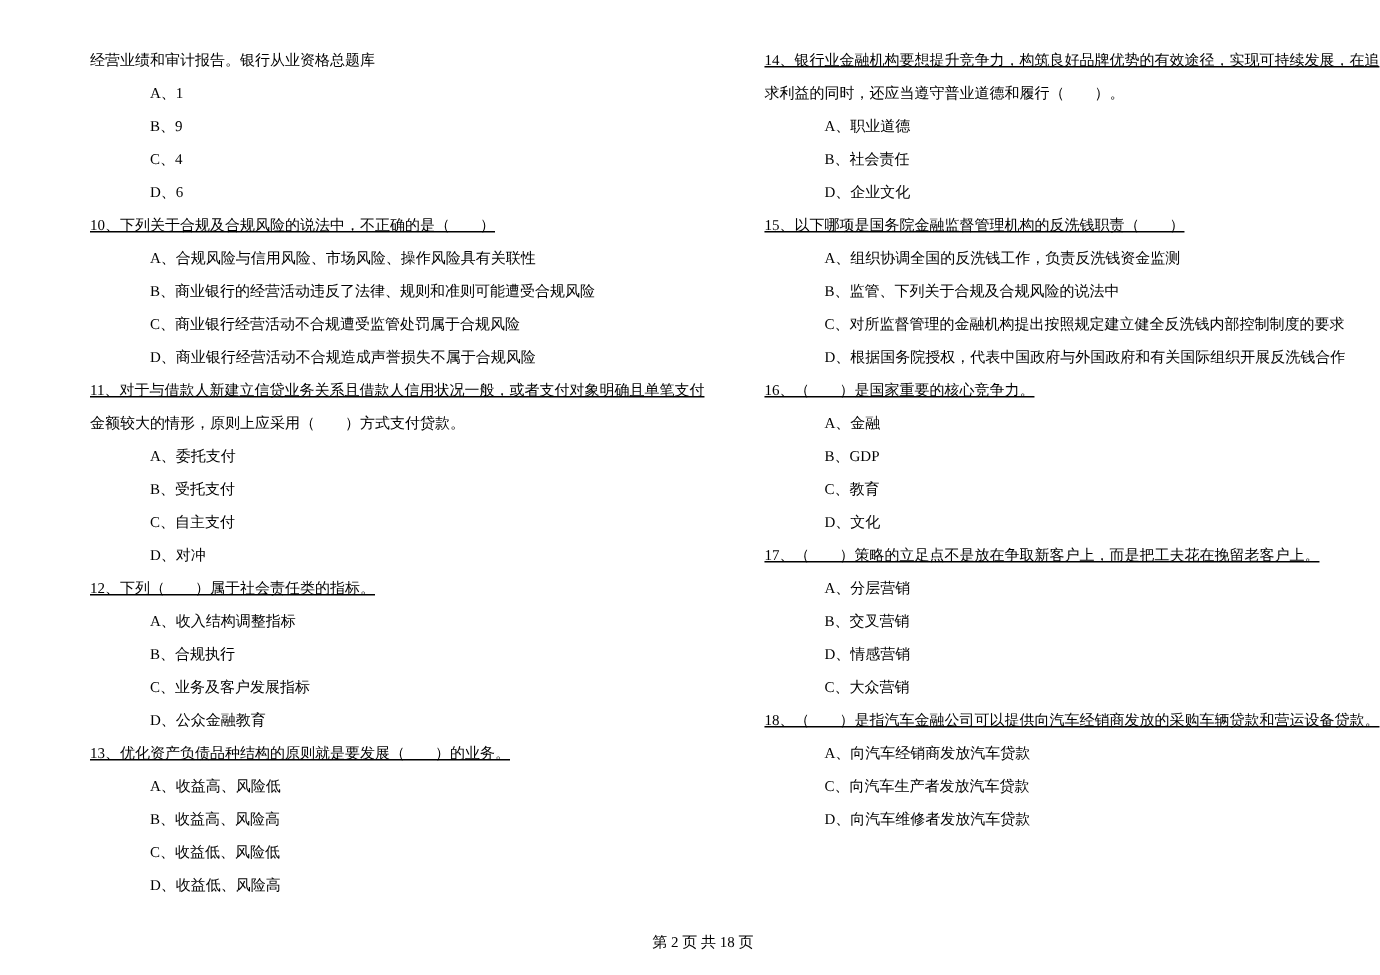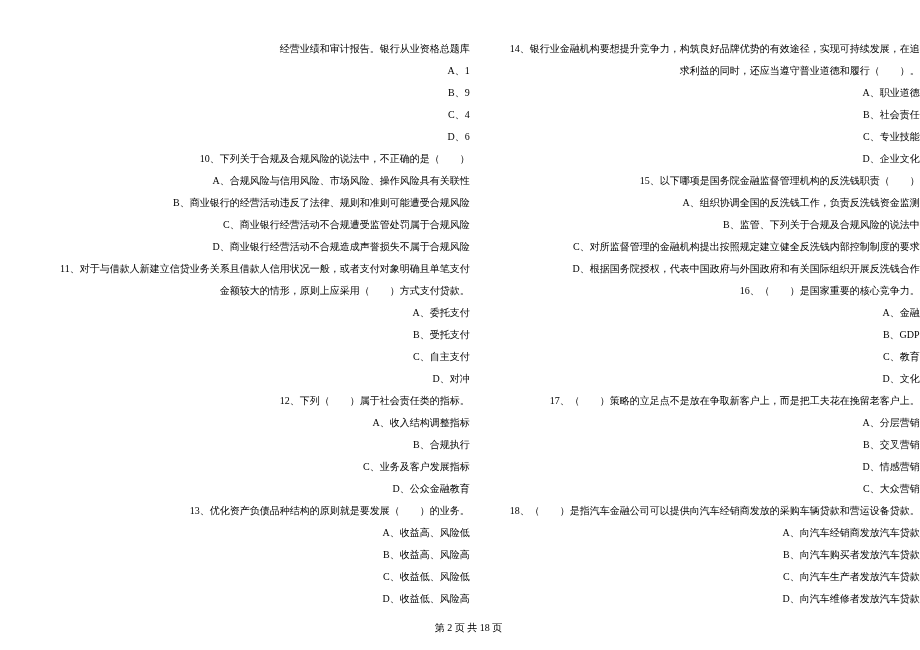--- a/index.html
+++ b/index.html
@@ -1,19 +1,18 @@
 <!DOCTYPE html>
 <html><head>
   <meta charset="utf-8">
   <style>
     * {
       margin: 0;
       padding: 0;
       box-sizing: border-box;
-      align-items: flex-end;
     }
     body {
       width: 920px;
       height: 650px;
       background: #ffffff;
       font-family: "SimSun", "宋体", serif;
       font-size: 10px;
       color: #000000;
       padding: 30px 60px 20px 60px;
       position: relative;
@@ -30,20 +29,21 @@
     }
     .line {
       line-height: 2.2;
       white-space: nowrap;
     }
     .option {
       padding-left: 40px;
     }
     .question {
       padding-left: 0;
+      text-decoration: underline;
     }
     .continuation {
       padding-left: 0;
     }
     .footer {
       position: absolute;
       bottom: 15px;
       left: 0;
       right: 0;
       text-align: center;
@@ -82,38 +82,36 @@
     <div class="line option">B、收益高、风险高</div>
     <div class="line option">C、收益低、风险低</div>
     <div class="line option">D、收益低、风险高</div>
   </div>
 
   <div class="column">
     <div class="line question">14、银行业金融机构要想提升竞争力，构筑良好品牌优势的有效途径，实现可持续发展，在追</div>
     <div class="line continuation">求利益的同时，还应当遵守普业道德和履行（　　）。</div>
     <div class="line option">A、职业道德</div>
     <div class="line option">B、社会责任</div>
-    <div class="line option">C、专业技能</div>
     <div class="line option">D、企业文化</div>
     <div class="line question">15、以下哪项是国务院金融监督管理机构的反洗钱职责（　　）</div>
     <div class="line option">A、组织协调全国的反洗钱工作，负责反洗钱资金监测</div>
     <div class="line option">B、监管、下列关于合规及合规风险的说法中</div>
     <div class="line option">C、对所监督管理的金融机构提出按照规定建立健全反洗钱内部控制制度的要求</div>
     <div class="line option">D、根据国务院授权，代表中国政府与外国政府和有关国际组织开展反洗钱合作</div>
     <div class="line question">16、（　　）是国家重要的核心竞争力。</div>
     <div class="line option">A、金融</div>
     <div class="line option">B、GDP</div>
     <div class="line option">C、教育</div>
     <div class="line option">D、文化</div>
     <div class="line question">17、（　　）策略的立足点不是放在争取新客户上，而是把工夫花在挽留老客户上。</div>
     <div class="line option">A、分层营销</div>
     <div class="line option">B、交叉营销</div>
     <div class="line option">D、情感营销</div>
     <div class="line option">C、大众营销</div>
     <div class="line question">18、（　　）是指汽车金融公司可以提供向汽车经销商发放的采购车辆贷款和营运设备贷款。</div>
     <div class="line option">A、向汽车经销商发放汽车贷款</div>
-    <div class="line option">B、向汽车购买者发放汽车贷款</div>
     <div class="line option">C、向汽车生产者发放汽车贷款</div>
     <div class="line option">D、向汽车维修者发放汽车贷款</div>
   </div>
 </div>
 
 <div class="footer">第 2 页 共 18 页</div>
 
 </body></html>

